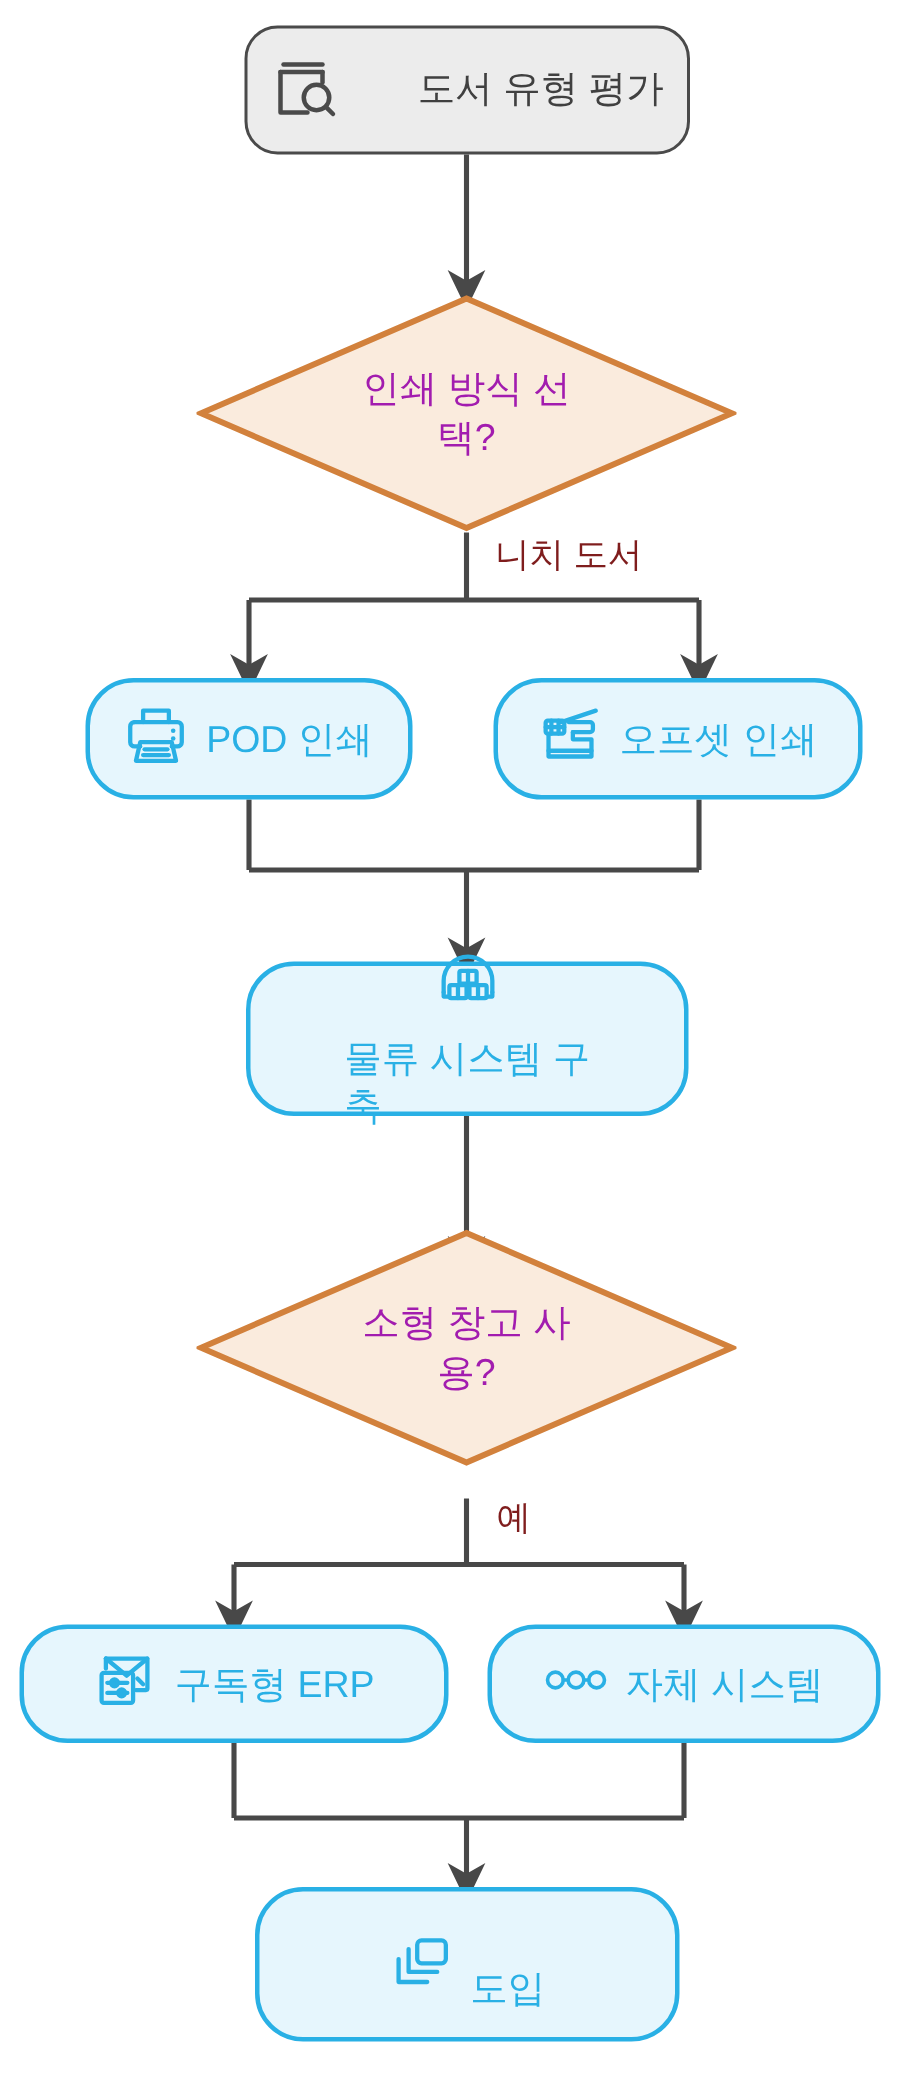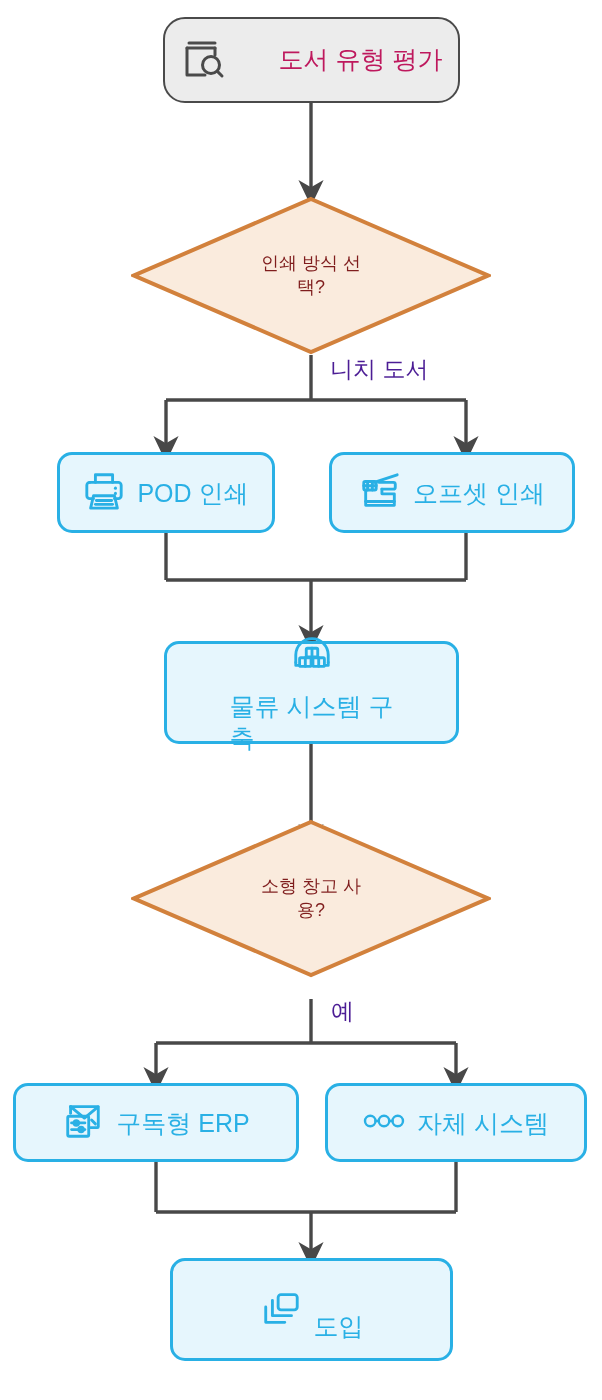--- a/index.html
+++ b/index.html
@@ -33,31 +33,31 @@
   }
   
   .node-start {
     border: 2px solid #4a4a4a;
     background: #ececec;
     border-radius: 22px;
     gap: 14px;
     padding: 0 18px;
   }
   .node-start .node-label {
-    color: #be185d;
+    color: #404040;
     font-size: 25px;
     line-height: 1.25;
     white-space: nowrap;
     margin-left: 40px;
   }
   
   .node-process {
     border: 3px solid #29B0E5;
     background: #E6F6FD;
-    border-radius: 15px;
+    border-radius: 32px;
     gap: 12px;
     padding: 0 16px;
   }
   .node-process .node-label {
     color: #29B0E5;
     font-size: 25px;
     line-height: 1.28;
     text-align: left;
   }
   .node-process.wrap .node-label {
@@ -69,33 +69,33 @@
   }
   .node-decision .diamond-shape {
     position: absolute;
     left: 0;
     top: 0;
     width: 100%;
     height: 100%;
   }
   .node-decision .node-label {
     position: relative;
-    color: #7f1d1d;
-    font-size: 18px;
+    color: #a21caf;
+    font-size: 25px;
     line-height: 1.3;
     text-align: center;
     width: 62%;
   }
   .icon {
     flex: 0 0 auto;
     display: block;
   }
   .edge-label {
     position: absolute;
-    color: #4c1d95;
+    color: #7f1d1d;
     font-size: 23px;
     line-height: 1;
     white-space: nowrap;
   }
 </style>
 </head>
 <body>
 
 <div id="flowchart-canvas">
 

